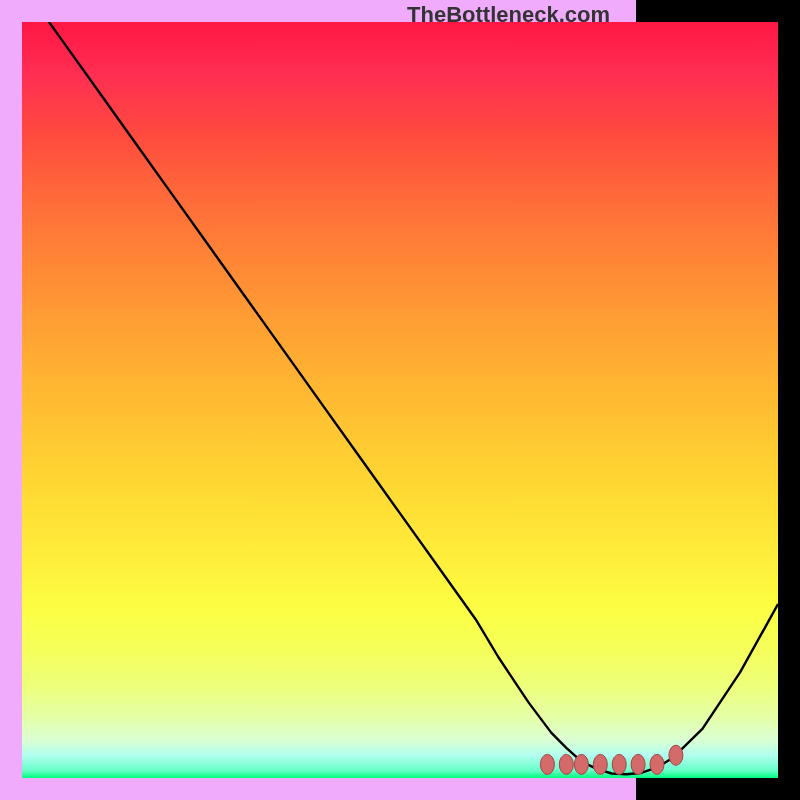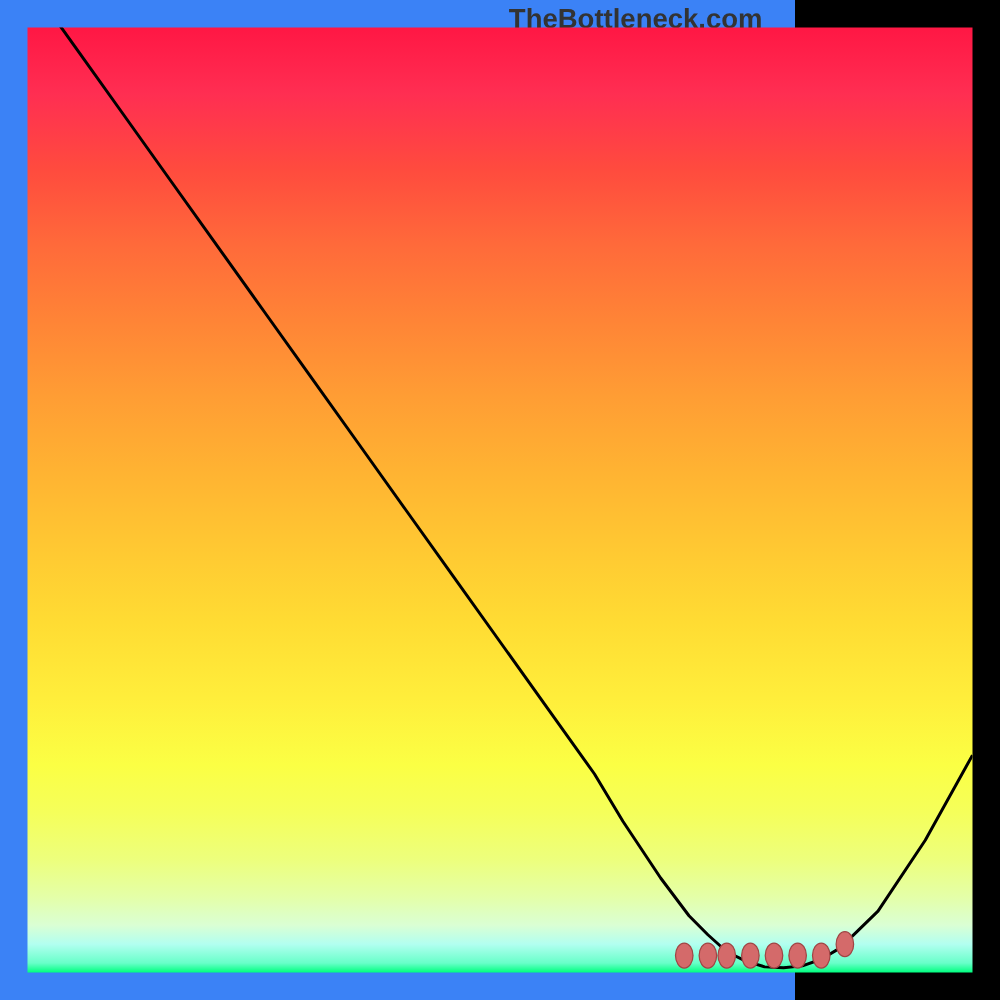--- a/index.html
+++ b/index.html
@@ -1,17 +1,17 @@
 <!DOCTYPE html>
 <html><head>
 <meta charset="utf-8">
 <style>
 * { margin: 0; padding: 0; box-sizing: border-box; }
 body { width: 800px; height: 800px; background: #000; font-family: Arial, sans-serif; position: relative; overflow: hidden; }
-.container { width: 636px; height: 800px; position: relative; background: #3b82f6; }
+.container { width: 636px; height: 800px; position: relative; background: #f0abfc; }
 .plot-area { position: absolute; left: 22px; top: 22px; width: 756px; height: 756px; }
 .gradient-bg { position: absolute; inset: 0; background: linear-gradient(to bottom,
   #ff1744 0%, #ff2e52 7%, #ff4b3e 15%, #ff6a3a 23%, #ff8436 31%,
   #ff9d34 39%, #ffb332 47%, #ffc832 55%, #ffdc33 63%, #ffee3b 71%,
   #fbff44 78%, #f5ff5a 83%, #edff7c 88%, #e4ffa8 92%, #daffd4 95%,
   #b2fff0 97%, #68ffc9 99%, #00ff7f 100%); }
 .curve { position: absolute; inset: 0; }
 .watermark { position: absolute; top: 2px; right: 26px; color: #333; font-size: 22px; font-weight: 600; }
 </style>
 </head>

